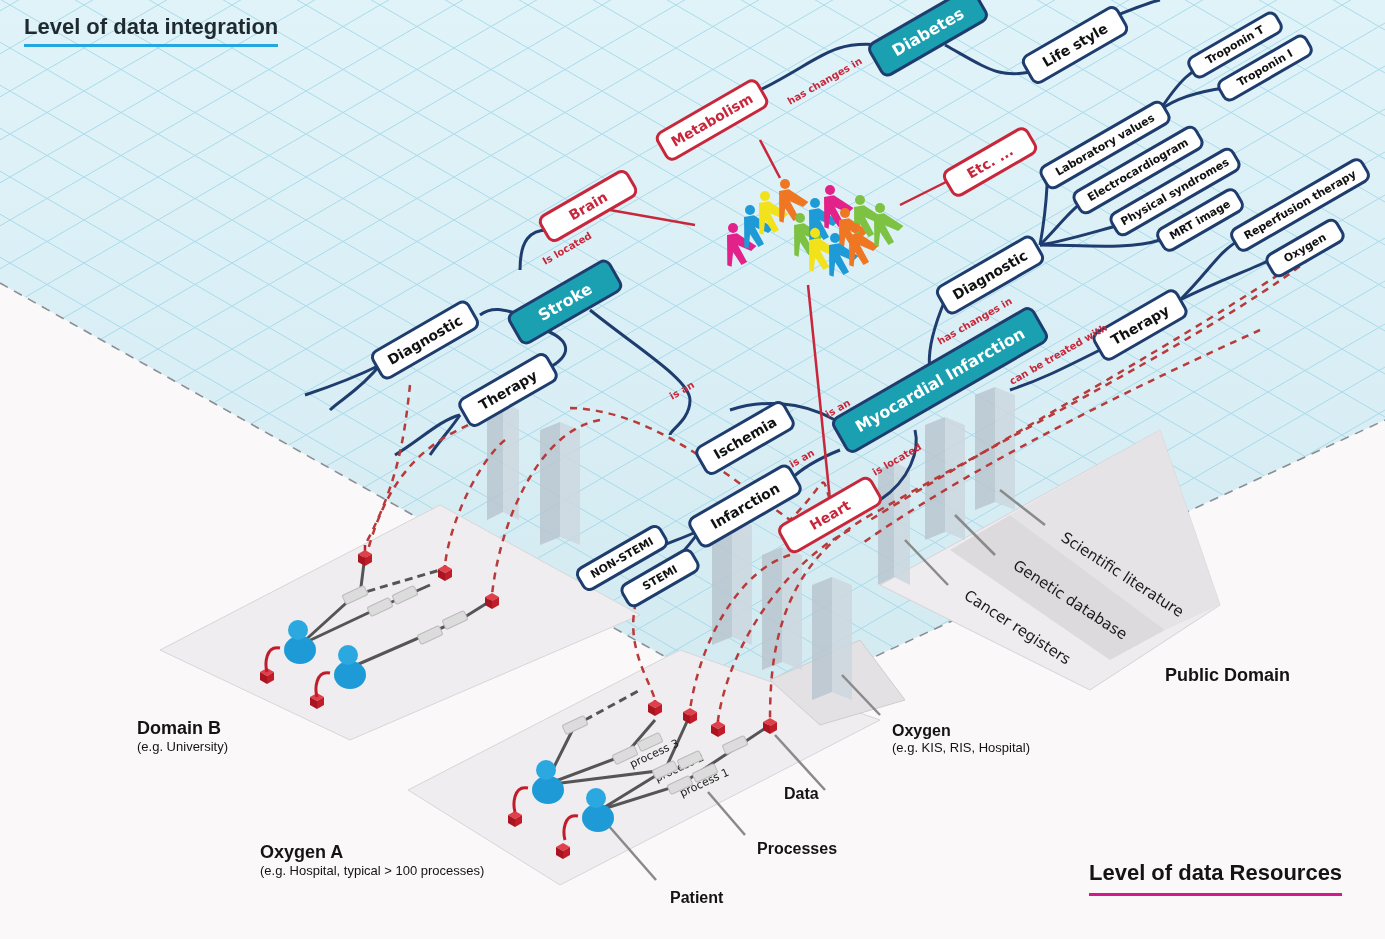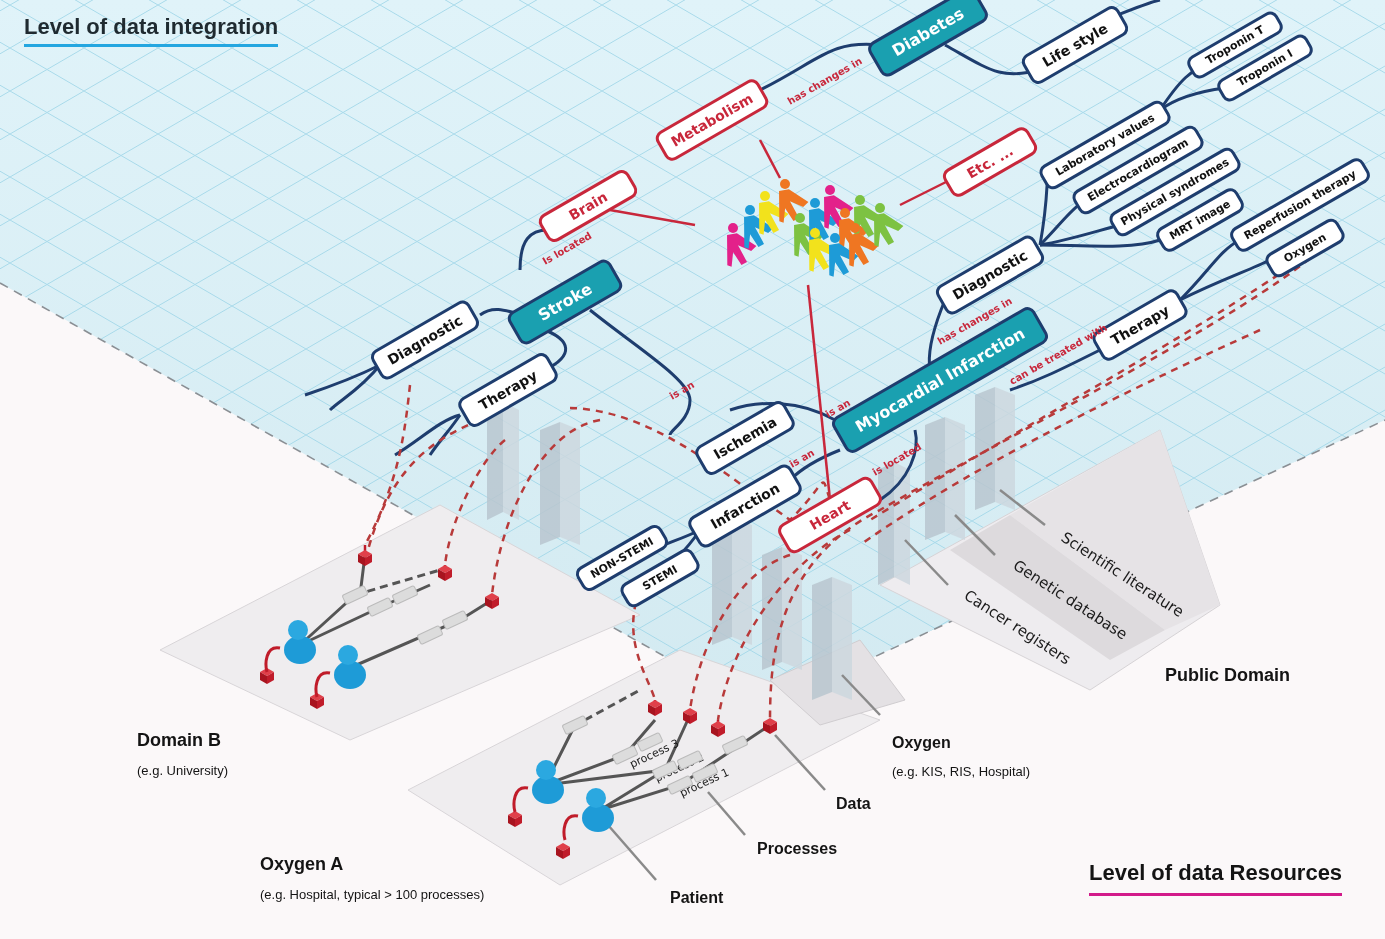--- a/index.html
+++ b/index.html
@@ -5,22 +5,22 @@
   html, body { margin:0; padding:0; }
   body { width:1385px; height:939px; overflow:hidden; background:#fbf8f9; font-family:"DejaVu Sans", sans-serif; position:relative; }
   #stage { position:absolute; left:0; top:0; width:1385px; height:939px; }
   svg text { font-family:"DejaVu Sans", sans-serif; }
   .title { position:absolute; font-family:"Liberation Sans", sans-serif; font-weight:bold; color:#1f2a30; }
   .title-top { left:24px; top:14px; font-size:22px; }
   .title-top .ul { position:absolute; left:0; right:0; top:30px; height:3px; background:#24a6e0; }
   .title-bottom { left:1089px; top:860px; font-size:22px; color:#141414; }
   .title-bottom .ul { position:absolute; left:0; right:0; top:33px; height:3px; background:#d21a8a; }
   .lbl { position:absolute; font-family:"Liberation Sans", sans-serif; color:#141414; }
-  .lbl b { display:block; font-size:18px; font-weight:bold;margin-top:12px; }
-  .lbl span { display:block; font-size:13px;margin-top:12px; }
+  .lbl b { display:block; font-size:18px; font-weight:bold; }
+  .lbl span { display:block; font-size:13px; }
   .lbl.simple { font-size:17px; font-weight:bold; }
 </style>
 </head>
 <body>
 
 <svg id="stage" viewBox="0 0 1385 939" xmlns="http://www.w3.org/2000/svg">
   <defs>
     <linearGradient id="planeGrad" x1="0" y1="0" x2="0" y2="1">
       <stop offset="0" stop-color="#e0f3f9"></stop>
       <stop offset="1" stop-color="#d3eaf1"></stop>
@@ -437,15 +437,15 @@
   <span>(e.g. University)</span>
 </div>
 <div class="lbl" style="left:260px;top:842px;">
   <b>Oxygen A</b>
   <span>(e.g. Hospital, typical &gt; 100 processes)</span>
 </div>
 <div class="lbl" style="left:892px;top:722px;">
   <b style="font-size:16px">Oxygen</b>
   <span>(e.g. KIS, RIS, Hospital)</span>
 </div>
-<div class="lbl simple" style="left:836px;top:785px;font-size:16px;margin-top:10px;">Data</div>
+<div class="lbl simple" style="left:784px;top:785px;font-size:16px;">Data</div>
 <div class="lbl simple" style="left:757px;top:840px;font-size:16px;">Processes</div>
 <div class="lbl simple" style="left:670px;top:877px;font-size:16px;margin-top:12px;">Patient</div>
 
 </body></html>

